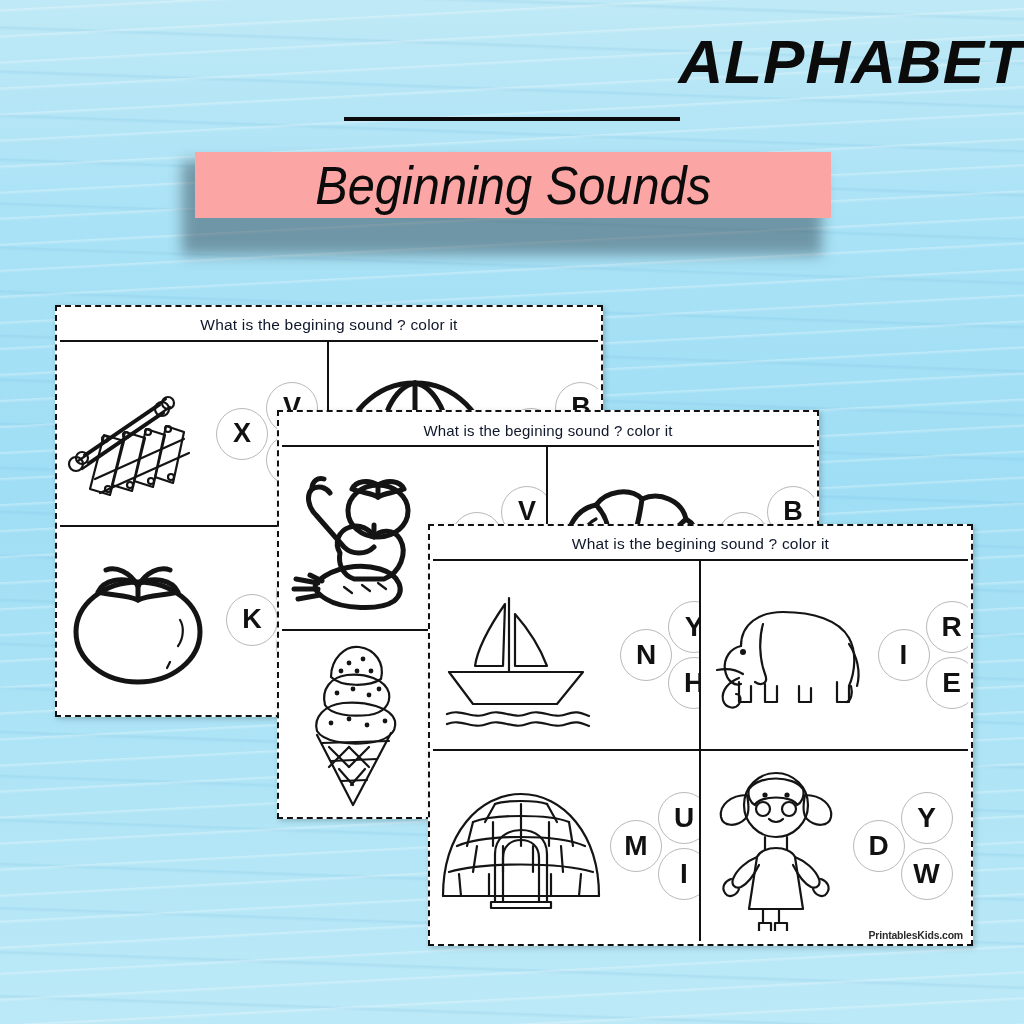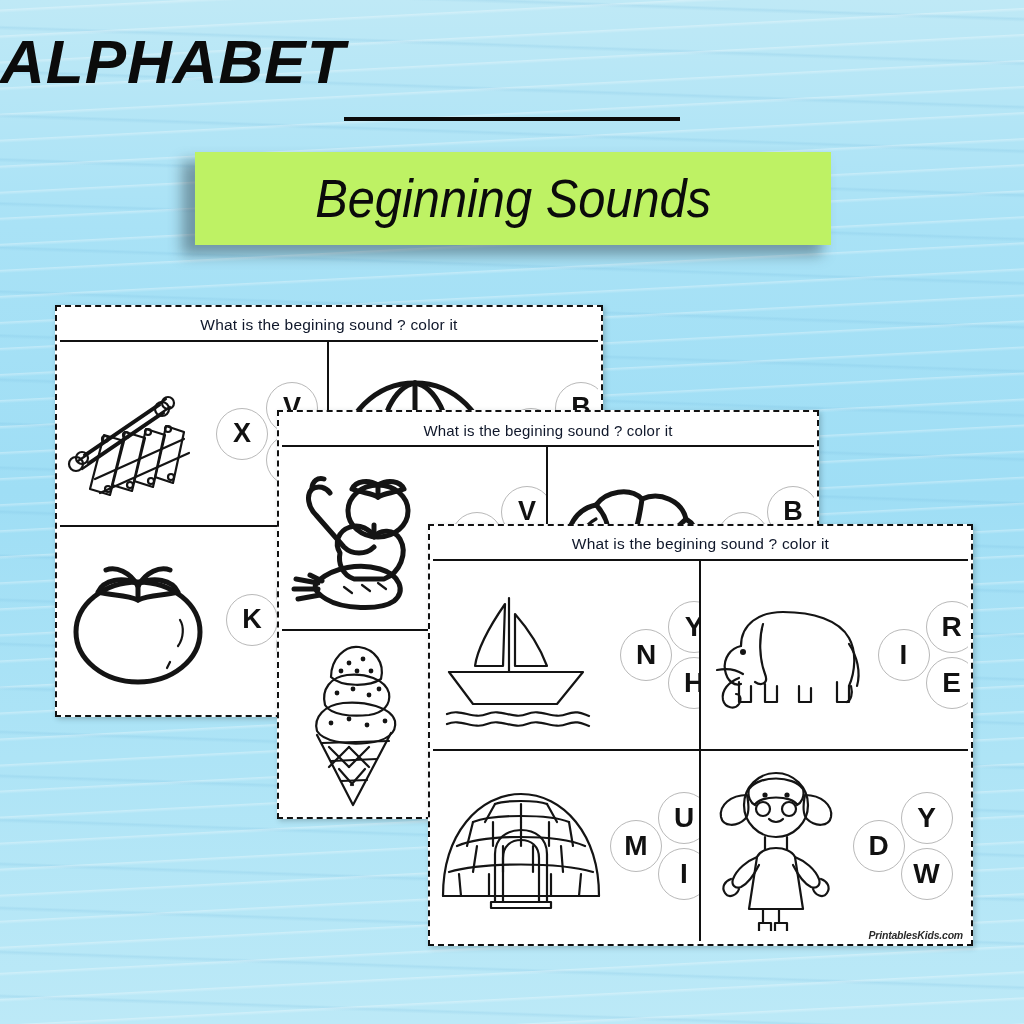--- a/index.html
+++ b/index.html
@@ -18,37 +18,37 @@
         rgba(120,190,225,0.00) 0px,
         rgba(120,190,225,0.00) 17px,
         rgba(120,190,225,0.22) 19px,
         rgba(120,190,225,0.00) 22px,
         rgba(120,190,225,0.00) 44px),
       linear-gradient(180deg,#bfe9f6 0%, #a9e2f6 22%, #9fdef5 48%, #aee4f6 74%, #bce9f7 100%);
   }
 
   
   .title{
-    position:absolute; left:0; top:26px; width:1024px; text-align:left;
+    position:absolute; left:0; top:26px; width:1024px; text-align:right;
     font-size:62px; font-weight:700; font-style:italic; color:#0b0b0b;
     letter-spacing:1px; font-stretch:condensed;
     font-family:"Liberation Sans Narrow","Liberation Sans", sans-serif;
   }
   .title-underline{
     position:absolute; left:344px; top:117px; width:336px; height:4px; background:#0b0b0b;
   }
 
   
   .banner-shadow{
     position:absolute; left:182px; top:161px; width:640px; height:94px;
     background:rgba(30,45,55,0.42); filter:blur(7px);
   }
   .banner{
-    position:absolute; left:195px; top:152px; width:636px; height:93px;
-    background:#bef264;
+    position:absolute; left:195px; top:152px; width:636px; height:66px;
+    background:#fca5a5;
     display:flex; align-items:center; justify-content:center;
   }
   .banner-text{
     font-size:53px; font-weight:400; font-style:italic; color:#0b0b0b;
     font-family:"Liberation Sans Narrow","Liberation Sans", sans-serif;
     font-stretch:condensed; letter-spacing:0px; white-space:nowrap;
     transform:scaleX(0.92);
   }
 
   
@@ -100,21 +100,21 @@
   #sheet3{ left:428px; top:524px; width:545px; height:422px; z-index:3; }
   #sheet3 .sheet-head{ font-size:15.5px; }
   #sheet3 .circ{ width:52px; height:52px; font-size:28px; }
   #sheet3 .c-left{ left:2px;  top:50%; transform:translateY(-50%); }
   #sheet3 .c-top{  left:50px; top:calc(50% - 54px); }
   #sheet3 .c-bot{  left:50px; top:calc(50% + 2px); }
 
   .watermark{
     position:absolute; right:8px; bottom:3px; font-size:10.5px;
     color:#2b2b2b; font-family:"Liberation Sans", sans-serif;
-    letter-spacing:-0.2px; white-space:nowrap; font-weight:600;font-style:italic;
+    letter-spacing:-0.2px; white-space:nowrap; font-weight:600;
   }
 
   .ink{ fill:none; stroke:#141414; stroke-width:3.2; stroke-linecap:round; stroke-linejoin:round; }
   .ink-thin{ fill:none; stroke:#141414; stroke-width:2.2; stroke-linecap:round; stroke-linejoin:round; }
   .ink-fat{ fill:none; stroke:#141414; stroke-width:5; stroke-linecap:round; stroke-linejoin:round; }
   .dot{ fill:#141414; stroke:none; }
 </style>
 </head>
 <body>
 

